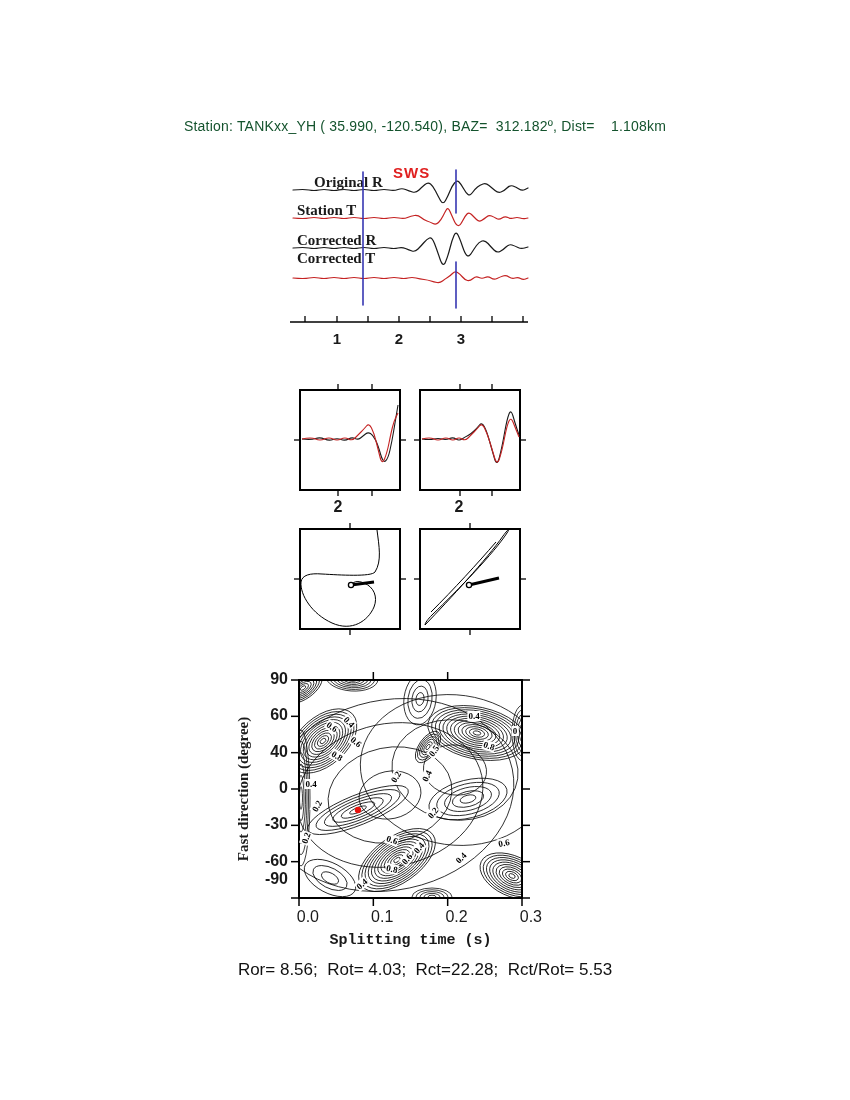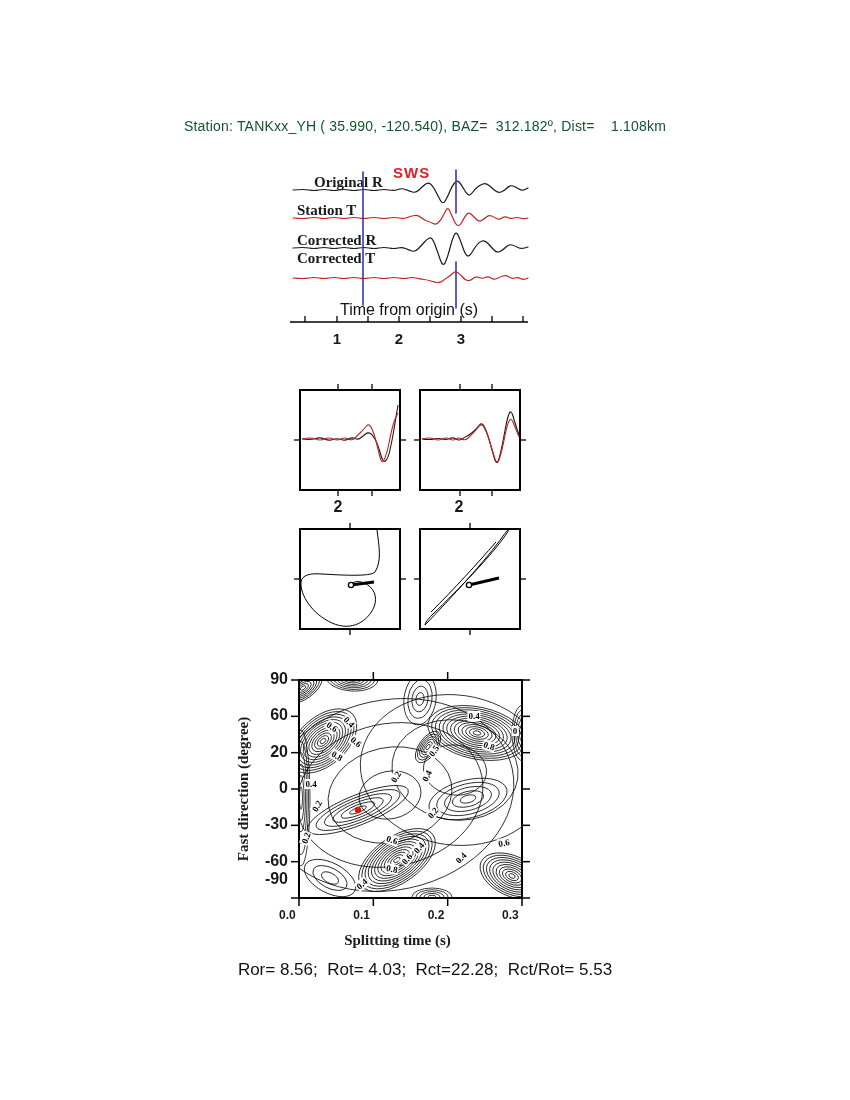--- a/index.html
+++ b/index.html
@@ -10,54 +10,53 @@
   .serifb{font-family:"Liberation Serif",serif;font-weight:bold;}
   .tracelab{font-size:15px;white-space:nowrap;}
   .sws{color:#e02020;font-weight:bold;font-size:15px;letter-spacing:1px;}
   .timelab{font-size:16px;color:#111;}
   .ticknum{font-size:15px;font-weight:600;text-align:center;}
   .boxnum{font-size:16px;font-weight:600;text-align:center;}
   .ctitle{font-size:15px;white-space:pre;}
   .cylab{transform:translate(-50%,-50%) rotate(-90deg);font-size:15px;white-space:nowrap;}
   .cxlab{font-size:15px;}
   .ytick{font-size:16px;font-weight:bold;text-align:right;}
-  .xtick{font-size:12px;font-weight:bold;text-align:left;}
+  .xtick{font-size:16px;font-weight:normal;text-align:right;}
   .clab{font-family:"Liberation Serif",serif;font-weight:bold;font-size:9px;line-height:10px;
         background:#ffffff;color:#000;padding:0 1px;white-space:nowrap;}
   .result{left:0;right:0;text-align:center;font-size:17px;color:#111;white-space:pre;}
   svg{position:absolute;left:0;top:0;}
 </style>
 </head>
 <body>
 
 <div id="stage">
 
   <div class="abs hdr" style="top:118px;">Station: TANKxx_YH ( 35.990, -120.540), BAZ=  312.182º, Dist=    1.108km</div>
 
   <div class="abs sws" style="left:393px;top:164px;text-align:center;">SWS</div>
   <div class="abs serifb tracelab" style="left:290px;top:174px;margin-left:24px;">Original R</div>
   <div class="abs serifb tracelab" style="left:297px;top:202px;">Station T</div>
   <div class="abs serifb tracelab" style="left:297px;top:232px;">Corrected R</div>
   <div class="abs serifb tracelab" style="left:297px;top:250px;">Corrected T</div>
-  <div class="abs timelab" style="left:290px;width:238px;top:301px;text-align:center;">Time from origin (s)</div>
   <div id="time-ticks" class="abs">
       <div class="abs ticknum" style="left:327px;top:330px;width:20px;">1</div>
       <div class="abs ticknum" style="left:389px;top:330px;width:20px;">2</div>
       <div class="abs ticknum" style="left:451px;top:330px;width:20px;">3</div>
     </div>
 
   <div class="abs boxnum" style="left:328px;top:498px;width:20px;">2</div>
   <div class="abs boxnum" style="left:449px;top:498px;width:20px;">2</div>
 
   <div class="abs serifb cylab" style="left:243px;top:789px;">Fast direction (degree)</div>
-  <div class="abs serifb cxlab" style="left:286px;width:223px;top:932px;text-align:center;">Splitting time (s)</div>
+  <div class="abs serifb cxlab" style="left:299px;width:223px;top:932px;text-align:center;font-family:Liberation Mono, monospace;">Splitting time (s)</div>
   <div id="contour-yticks" class="abs">
       <div class="abs ytick" style="left:248px;top:670px;width:40px;">90</div>
       <div class="abs ytick" style="left:248px;top:706.3333333333334px;width:40px;">60</div>
-      <div class="abs ytick" style="left:248px;top:742.6666666666666px;width:40px;">20</div>
+      <div class="abs ytick" style="left:248px;top:742.6666666666666px;width:40px;">40</div>
       <div class="abs ytick" style="left:248px;top:779px;width:40px;">0</div>
       <div class="abs ytick" style="left:248px;top:815.3333333333334px;width:40px;">-30</div>
       <div class="abs ytick" style="left:248px;top:851.6666666666666px;width:40px;">-60</div>
       <div class="abs ytick" style="left:248px;top:870px;width:40px;">-90</div>
     </div>
   <div id="contour-xticks" class="abs">
       <div class="abs xtick" style="left:279px;top:908px;width:40px;">0.0</div>
       <div class="abs xtick" style="left:353.33333333333337px;top:908px;width:40px;">0.1</div>
       <div class="abs xtick" style="left:427.6666666666667px;top:908px;width:40px;">0.2</div>
       <div class="abs xtick" style="left:502px;top:908px;width:40px;">0.3</div>

